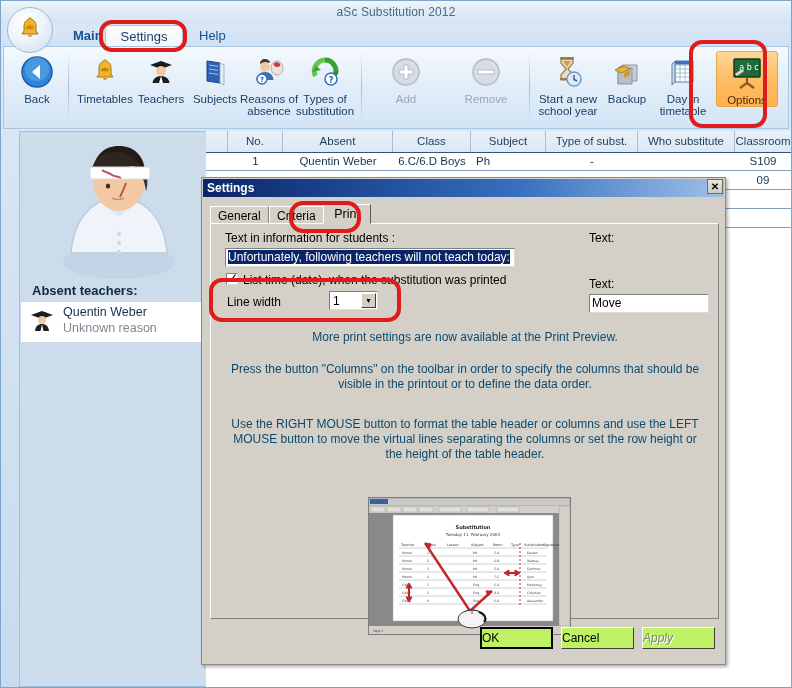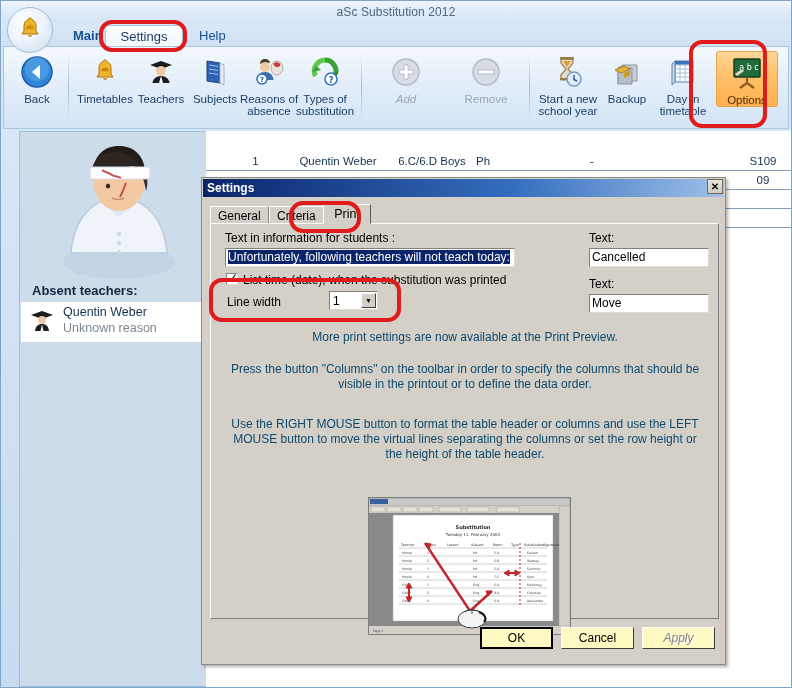--- a/index.html
+++ b/index.html
@@ -178,23 +178,23 @@
   }
   .info-p{
     position:absolute;width:470px;text-align:center;font-size:12px;color:#0c4a6e;line-height:15px;
   }
   #preview-box{
     position:absolute;left:157px;top:273px;width:203px;height:138px;
     background:#ffffff;border:1px solid #7d7d7d;box-sizing:border-box;overflow:hidden;
   }
   .dbtn{
     position:absolute;height:22px;width:73px;
-    background:#fef9c3;border:1px solid #ffffff;
+    background:#bef264;border:1px solid #ffffff;
     border-right-color:#404040;border-bottom-color:#404040;
-    box-sizing:border-box;text-align:center;line-height:20px;font-size:12px;color:#000;cursor:default;
+    box-sizing:border-box;text-align:left;line-height:20px;font-size:12px;color:#000;cursor:default;
   }
   .dbtn.default{border:2px solid #000;line-height:18px;}
   .dbtn.disabled{color:#808080;text-shadow:1px 1px 0 #ffffff;}
 </style>
 </head>
 <body>
 
 <div id="app-window">
 
   <div id="titlebar">
@@ -291,21 +291,21 @@
           <path d="M4 16l4-6 5 4z" fill="#3aa135"></path>
           <path d="M30 15l-2 7-6-3z" fill="#2f8a2b"></path>
           <circle cx="23" cy="23" r="6" fill="#ffffff" stroke="#3070c0" stroke-width="1.5"></circle>
           <text x="23" y="26.5" font-size="8" fill="#1c5fa8" text-anchor="middle" font-family="DejaVu Sans" font-weight="bold">?</text>
         </svg>
       </div>
       <span class="lbl">Types of substitution</span>
     </div>
     <div class="rsep" style="left:357px;"></div>
 
-    <div class="rbtn disabled" style="left:366px;width:72px;font-style:italic;">
+    <div class="rbtn disabled" style="left:366px;width:72px;">
       <div class="ricon">
         <svg width="34" height="34" viewBox="0 0 34 34">
           <circle cx="17" cy="17" r="13" fill="#d6dde4" stroke="#b3bcc6" stroke-width="1.5"></circle>
           <path d="M15 10h4v5h5v4h-5v5h-4v-5h-5v-4h5z" fill="#ffffff" stroke="#b3bcc6"></path>
         </svg>
       </div>
       <span class="lbl">Add</span>
     </div>
 
     <div class="rbtn disabled" style="left:446px;width:72px;">
@@ -404,20 +404,30 @@
             <path d="M13 17l-1.5 7h3z" fill="#f2f2f2"></path>
           </svg>
         </div>
         <div class="nm">Quentin Weber</div>
         <div class="rs">Unknown reason</div>
       </div>
     </div>
   </div>
 
   <div id="table-area">
+    <div id="thead">
+      <div class="th" style="left:0;width:22px;"></div>
+      <div class="th" style="left:22px;width:55px;">No.</div>
+      <div class="th" style="left:77px;width:110px;">Absent</div>
+      <div class="th" style="left:187px;width:78px;">Class</div>
+      <div class="th" style="left:265px;width:75px;">Subject</div>
+      <div class="th" style="left:340px;width:92px;">Type of subst.</div>
+      <div class="th" style="left:432px;width:97px;">Who substitute</div>
+      <div class="th" style="left:529px;width:56px;border-right:none;">Classroom</div>
+    </div>
 
     <div class="trow" style="top:21px;">
       <div class="td" style="left:22px;width:55px;text-align:center;">1</div>
       <div class="td" style="left:77px;width:110px;text-align:center;">Quentin Weber</div>
       <div class="td" style="left:187px;width:78px;text-align:center;">6.C/6.D Boys</div>
       <div class="td" style="left:270px;width:60px;text-align:left;">Ph</div>
       <div class="td" style="left:340px;width:92px;text-align:center;">-</div>
       <div class="td" style="left:432px;width:97px;text-align:center;"></div>
       <div class="td" style="left:529px;width:56px;text-align:center;">S109</div>
     </div>
@@ -453,23 +463,20 @@
       </div>
       <div class="dlabel" style="left:32px;top:49px;">List time (date), when the substitution was printed</div>
 
       <div class="dlabel" style="left:16px;top:71px;">Line width</div>
       <div class="dcombo" style="left:118px;top:67px;width:49px;height:19px;">
         <span class="val">1</span>
         <span class="arrow">▼</span>
       </div>
 
       <div class="dlabel" style="left:378px;top:7px;">Text:</div>
-      <div class="dinput" style="left:378px;top:24px;width:120px;height:19px;">
-        <span>Cancelled</span>
-      </div>
       <div class="dlabel" style="left:378px;top:53px;">Text:</div>
       <div class="dinput" style="left:378px;top:70px;width:120px;height:19px;">
         <span>Move</span>
       </div>
 
       <div class="info-p" style="left:19px;top:106px;">More print settings are now available at the Print Preview.</div>
       <div class="info-p" style="left:19px;top:138px;">Press the button "Columns" on the toolbar in order to specify the columns that should be visible in the printout or to define the data order.</div>
       <div class="info-p" style="left:19px;top:193px;">Use the RIGHT MOUSE button to format the table header or columns and use the LEFT MOUSE button to move the virtual lines separating the columns or set the row height or the height of the table header.</div>
 
       <div id="preview-box">

